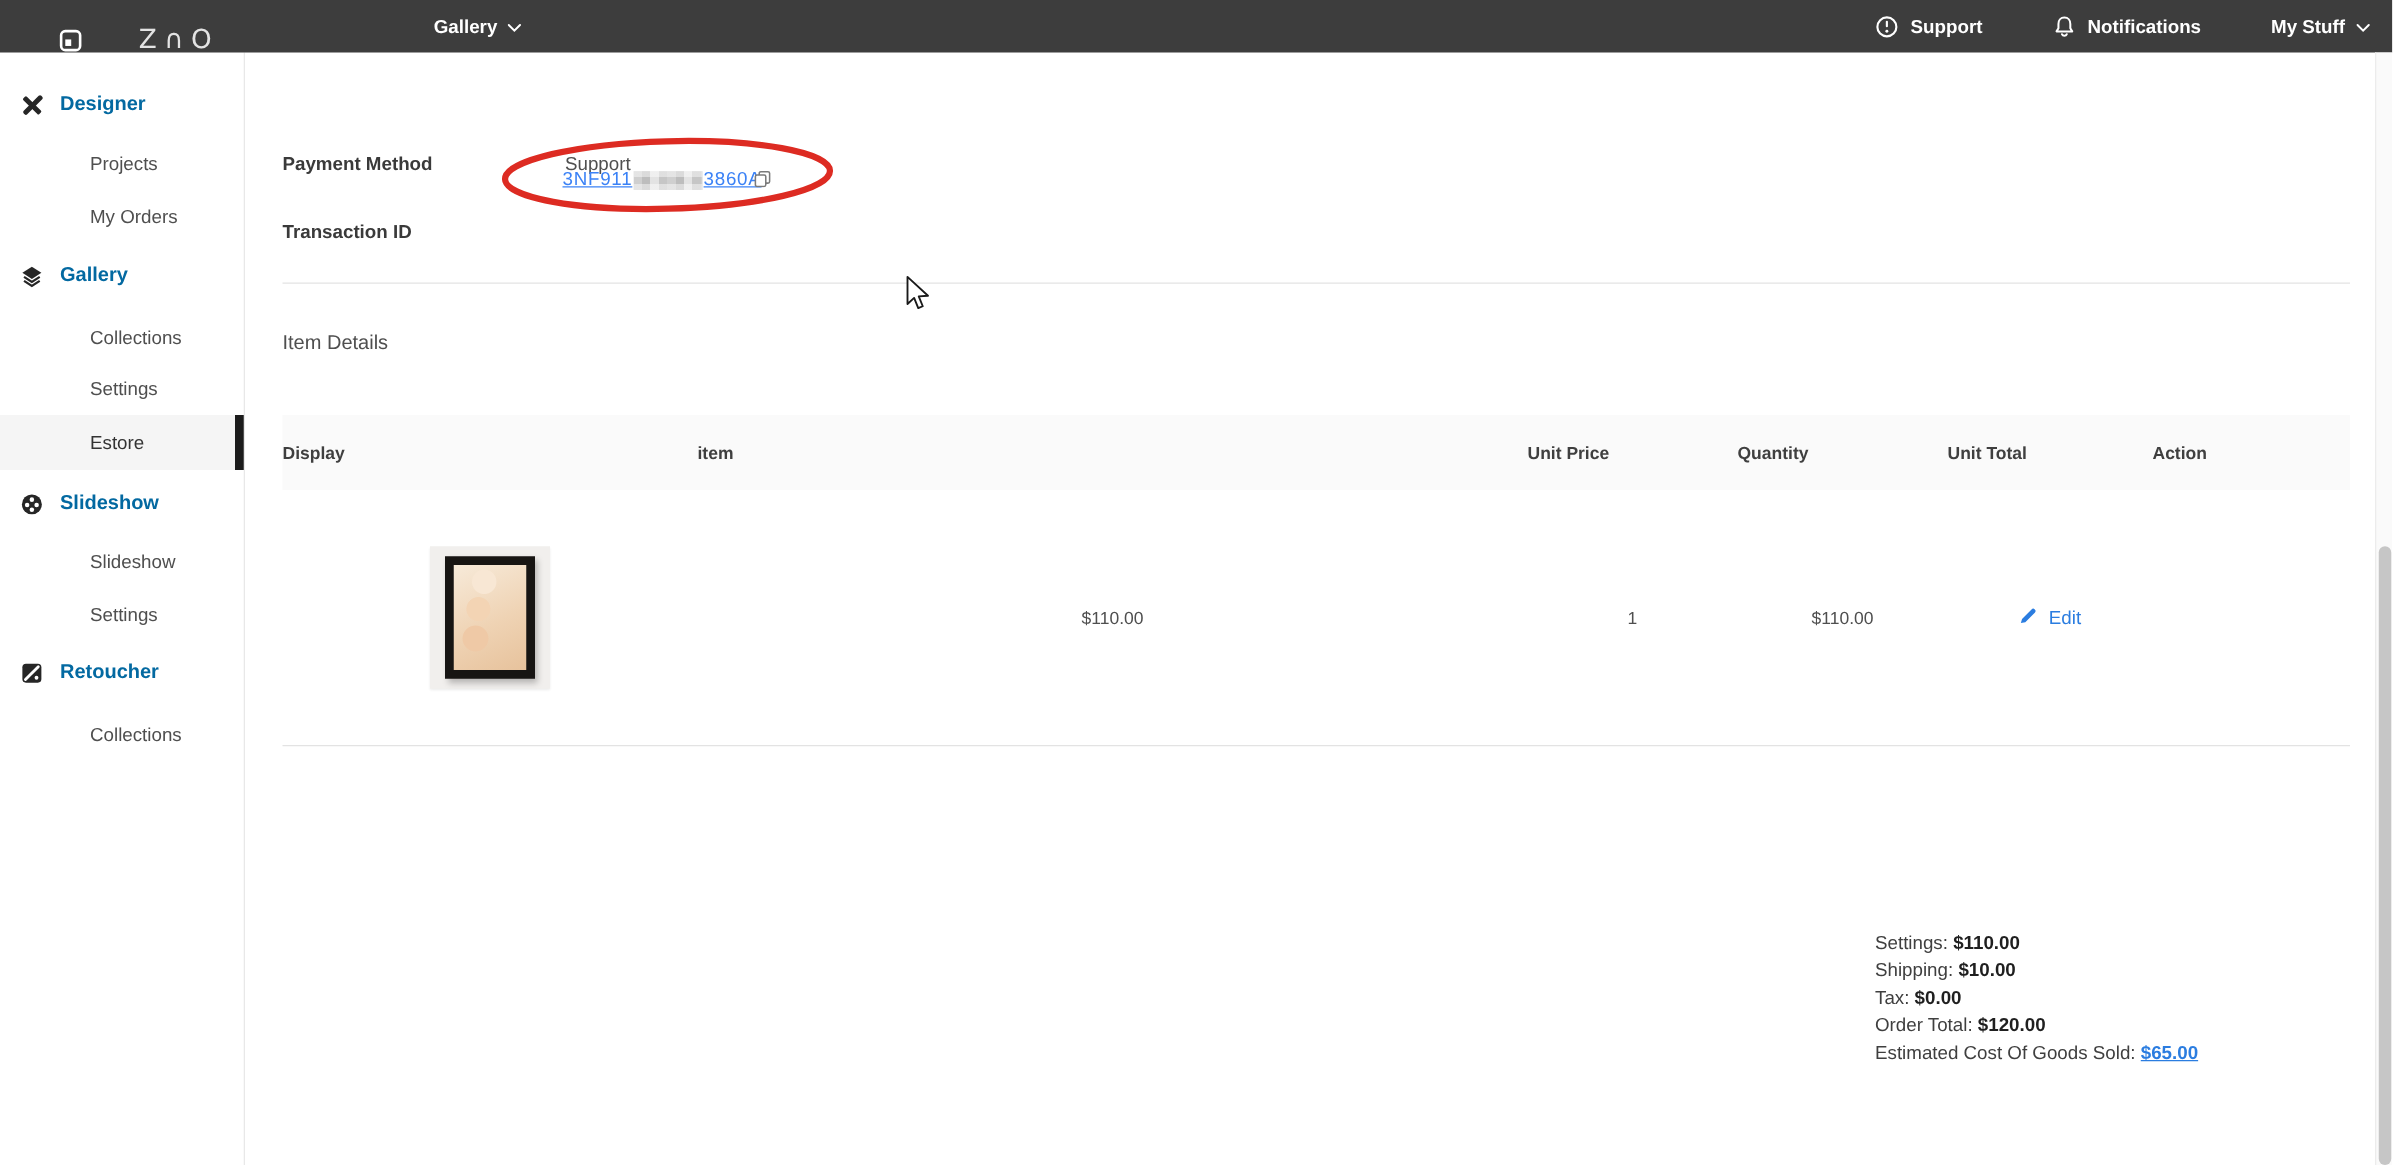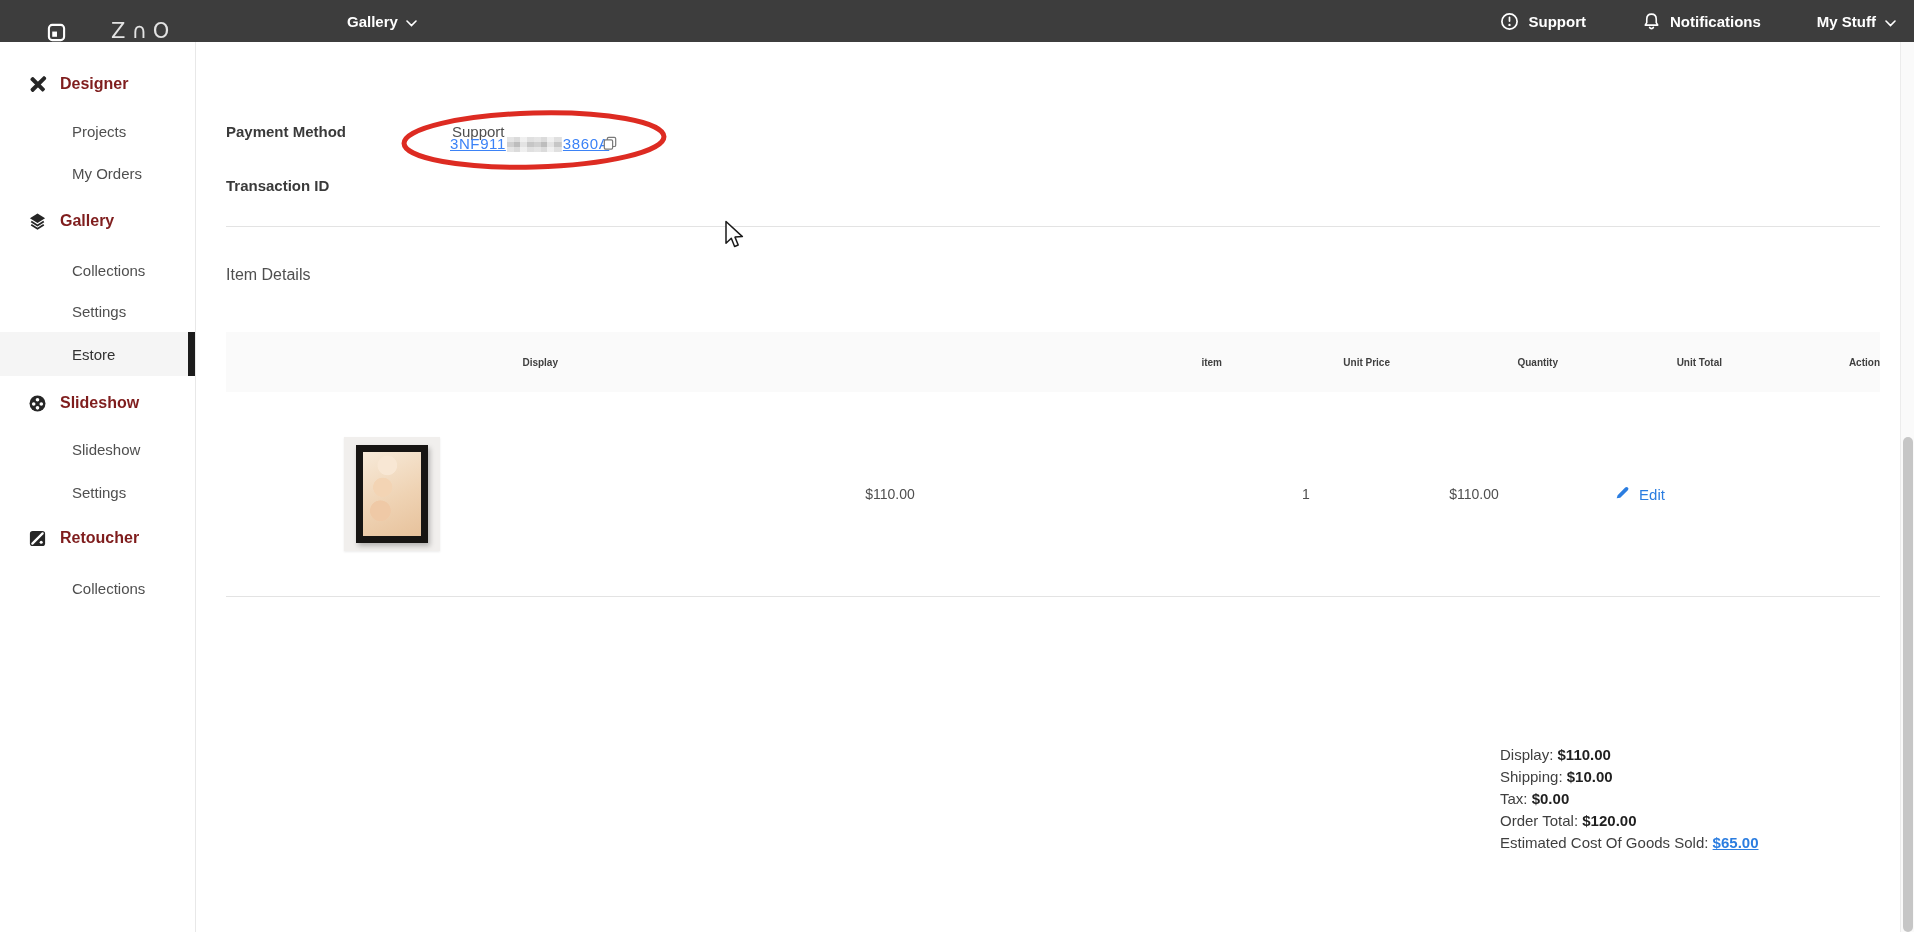--- a/index.html
+++ b/index.html
@@ -26,21 +26,21 @@
   .nav-right {
     position:absolute; right:18px; top:0; height:42px; display:flex; align-items:center; gap:56px;
   }
   .nav-item { display:flex; align-items:center; gap:9px; color:#fff; font-size:15px; font-weight:600; cursor:pointer; }
   
   .sidebar {
     position:absolute; left:0; top:42px; width:196px; height:890px;
     background:#fff; border-right:1px solid #e8e8e8; z-index:20;
   }
   .side-row { position:absolute; left:0; width:100%; height:28px; display:flex; align-items:center; cursor:pointer; }
-  .side-row.sec { padding-left:28px; gap:13px; font-size:16px; font-weight:700; color:#7f1d1d; }
+  .side-row.sec { padding-left:16px; gap:13px; font-size:16px; font-weight:700; color:#0369a1; }
   .side-row.sub { padding-left:72px; font-size:15px; color:#4f4f4f; }
   .side-row.active {
     height:44px; background:#f5f5f5; color:#333;
   }
   .active-bar { position:absolute; right:0; top:0; width:7px; height:44px; background:#1c1c1c; }
   .side-icon { width:19px; height:19px; display:inline-flex; }
   
   .scrollbar {
     position:absolute; right:0; top:42px; width:14px; height:890px;
     background:#fafafa; border-left:1px solid #ececec; z-index:40;
@@ -64,21 +64,21 @@
   .copy-btn { position:absolute; left:603px; top:94px; width:14px; height:14px; cursor:pointer; }
   .annotation-ellipse { position:absolute; left:398px; top:66px; pointer-events:none; z-index:5; }
   .divider { position:absolute; left:226px; width:1654px; height:1px; background:#e3e3e3; }
   .section-title { position:absolute; left:226px; top:224px; font-size:16px; color:#4f4f4f; }
   
   .tbl-grid { display:grid; grid-template-columns:332px 664px 168px 168px 164px 158px; }
   .tbl-head {
     position:absolute; left:226px; top:290px; width:1654px; height:60px;
     background:#fafafa; align-items:center;
   }
-  .th { text-align:right; font-size:10px; font-weight:600; color:#3f3f3f; }
+  .th { text-align:left; font-size:14px; font-weight:600; color:#3f3f3f; }
   .tbl-row {
     position:absolute; left:226px; top:350px; width:1654px; height:204px;
     align-items:center;
   }
   .td { text-align:center; font-size:14px; color:#4f4f4f; }
   .cell-display { display:flex; justify-content:center; }
   .thumb {
     width:96px; height:114px; background:#f1efed; display:flex;
     align-items:center; justify-content:center; box-shadow:0 1px 2px rgba(0,0,0,.08);
   }
@@ -282,21 +282,21 @@
               </svg>
           </span>
           <span>Edit</span>
         </span>
       </span>
     </div>
 
     <div class="divider" style="top:554px"></div>
 
     <div class="totals">
-      <div class="total-line"><span>Display:</span> <b>$110.00</b></div>
+      <div class="total-line"><span>Settings:</span> <b>$110.00</b></div>
       <div class="total-line"><span>Shipping:</span> <b>$10.00</b></div>
       <div class="total-line"><span>Tax:</span> <b>$0.00</b></div>
       <div class="total-line"><span>Order Total:</span> <b>$120.00</b></div>
       <div class="total-line"><span>Estimated Cost Of Goods Sold:</span> <span class="cogs-value">$65.00</span></div>
     </div>
 
     <span class="cursor">
       <svg width="24" height="30" viewBox="0 0 24 30">
           <path d="M4 1.5 L4 23.2 L9.3 18.3 L12.6 26.5 L16.2 25 L13 17.1 L20.4 16.6 Z" fill="#fff" stroke="#1a1a1a" stroke-width="1.5" stroke-linejoin="round"></path>
         </svg>

